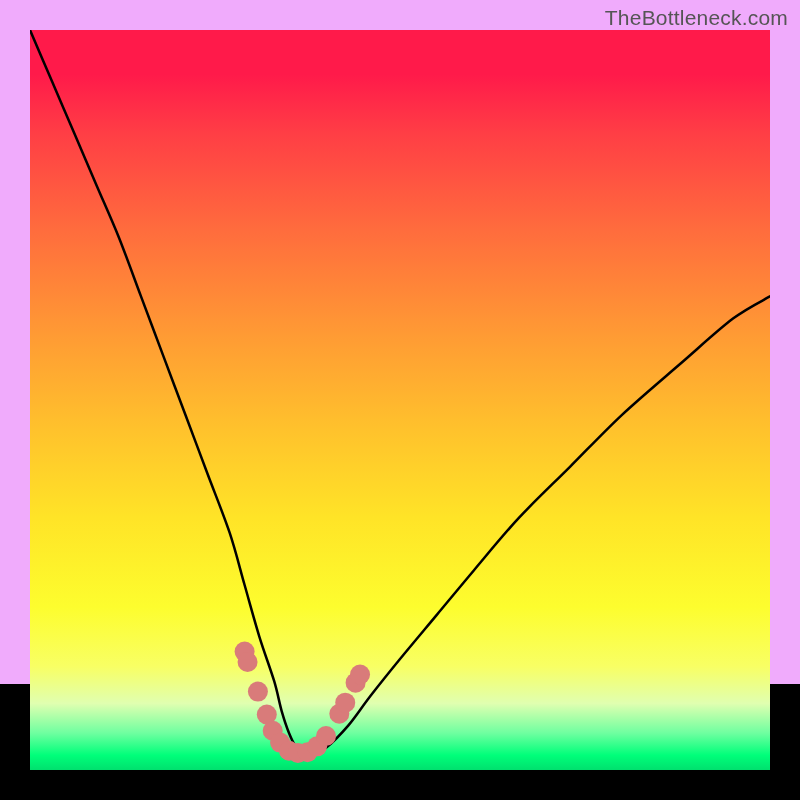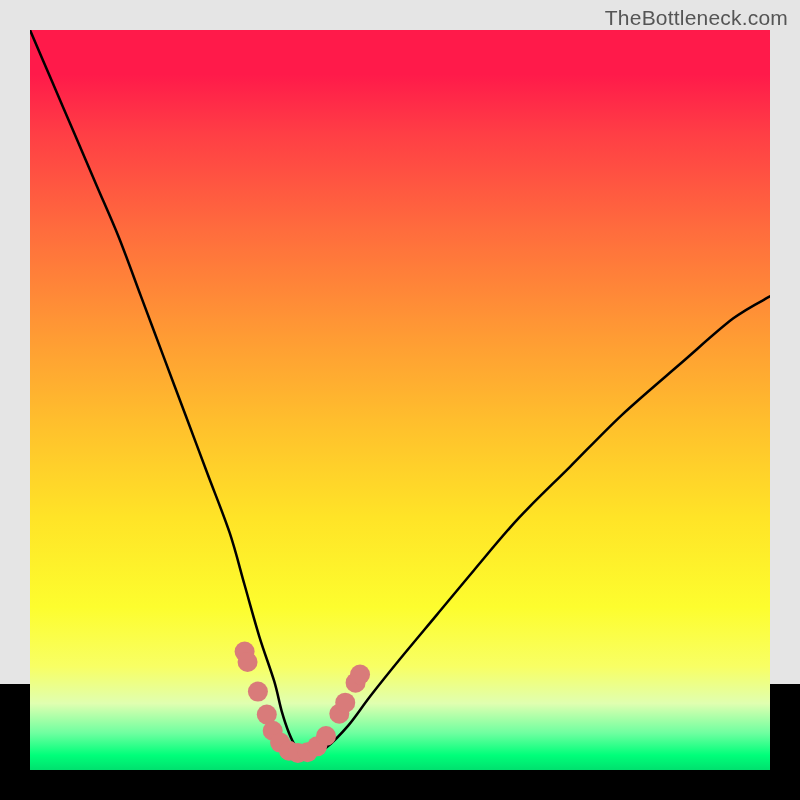--- a/index.html
+++ b/index.html
@@ -10,21 +10,21 @@
     overflow: hidden;
     background: #000;
     font-family: Arial, Helvetica, sans-serif;
   }
   .frame {
     position: absolute;
     left: 0;
     top: 0;
     width: 800px;
     height: 684px;
-    background: #e5e5e5;
+    background: #f0abfc;
   }
   .plot {
     position: absolute;
     left: 30px;
     top: 30px;
     width: 740px;
     height: 740px;
     background: linear-gradient(to bottom,
       #ff1a4a 0%,
       #ff1a4a 6%,

